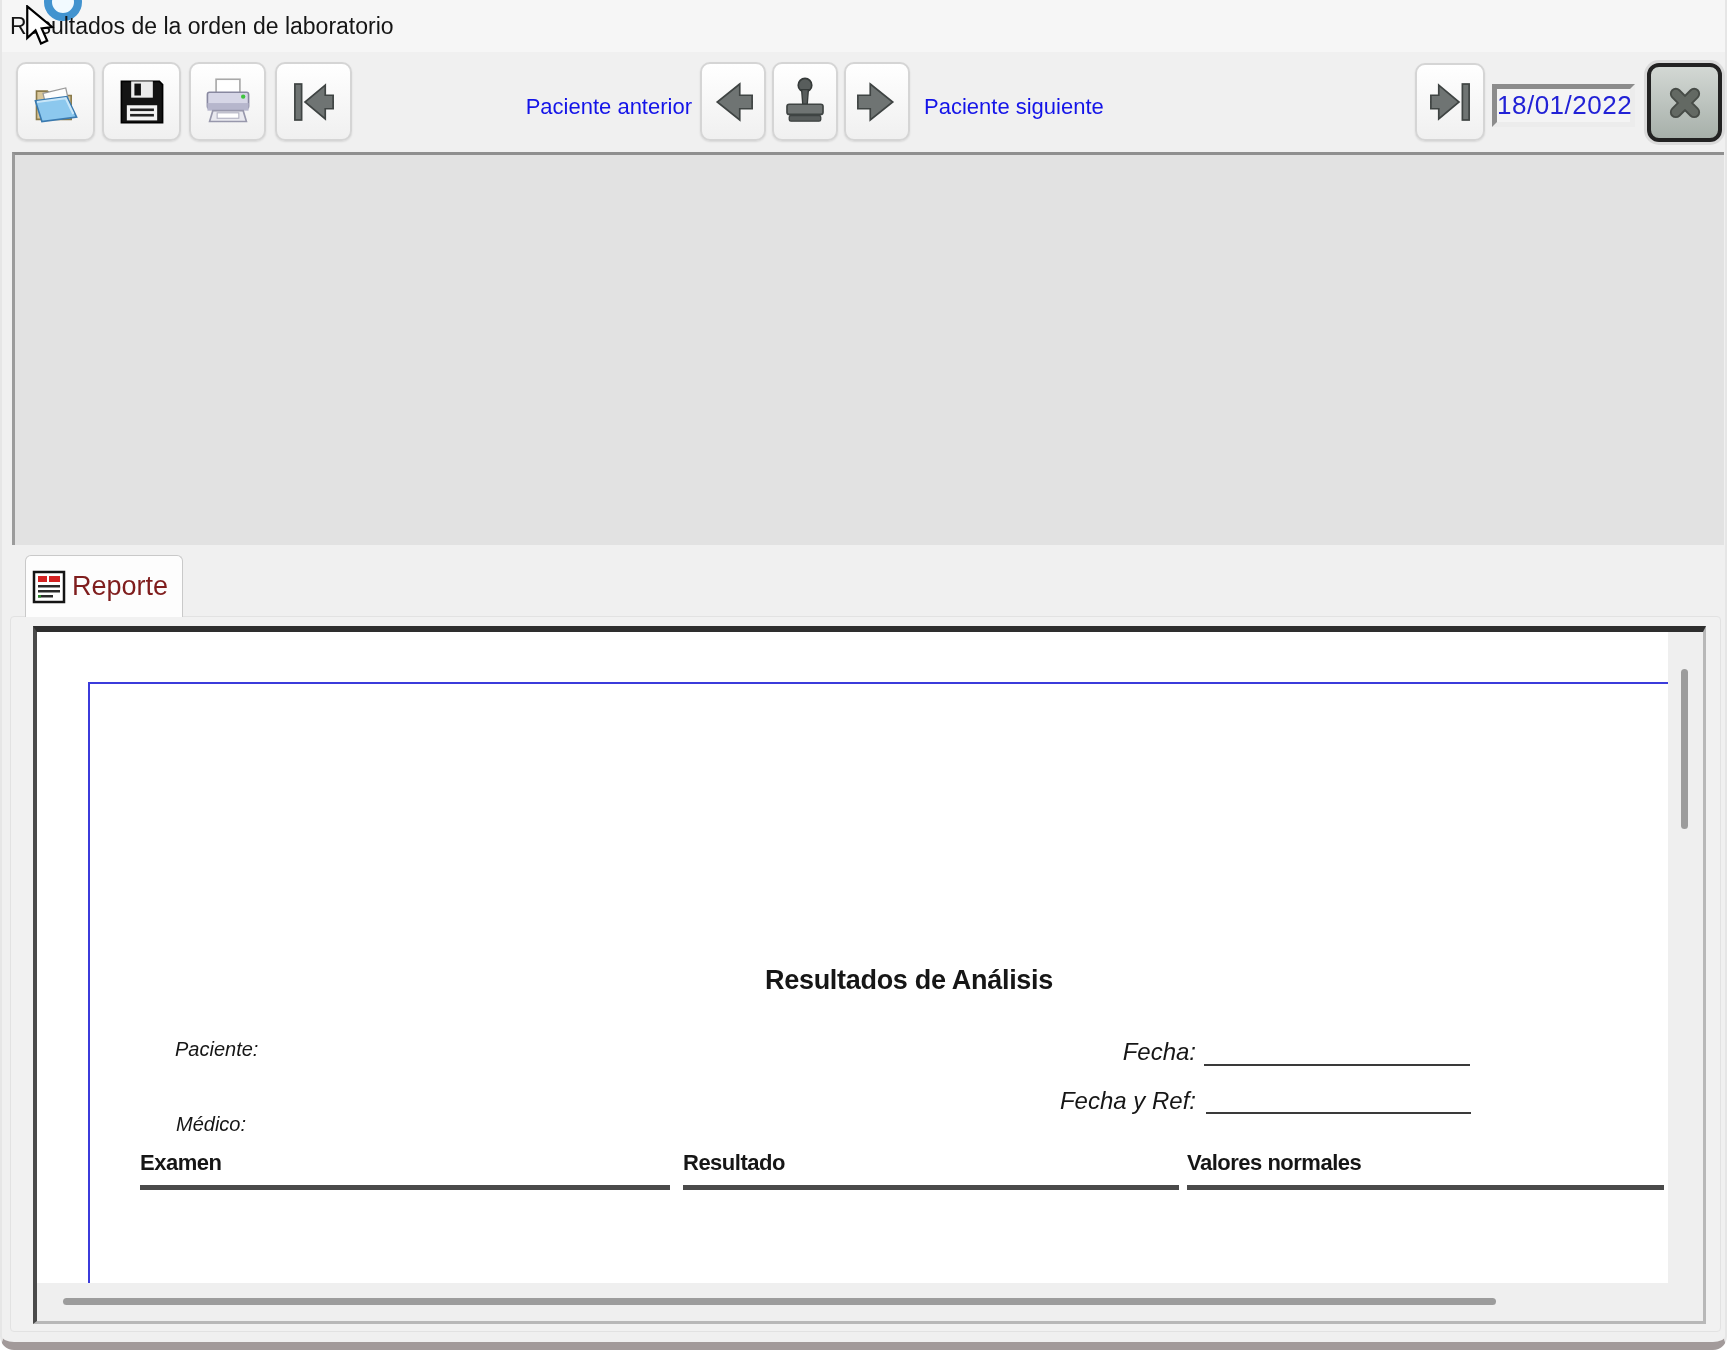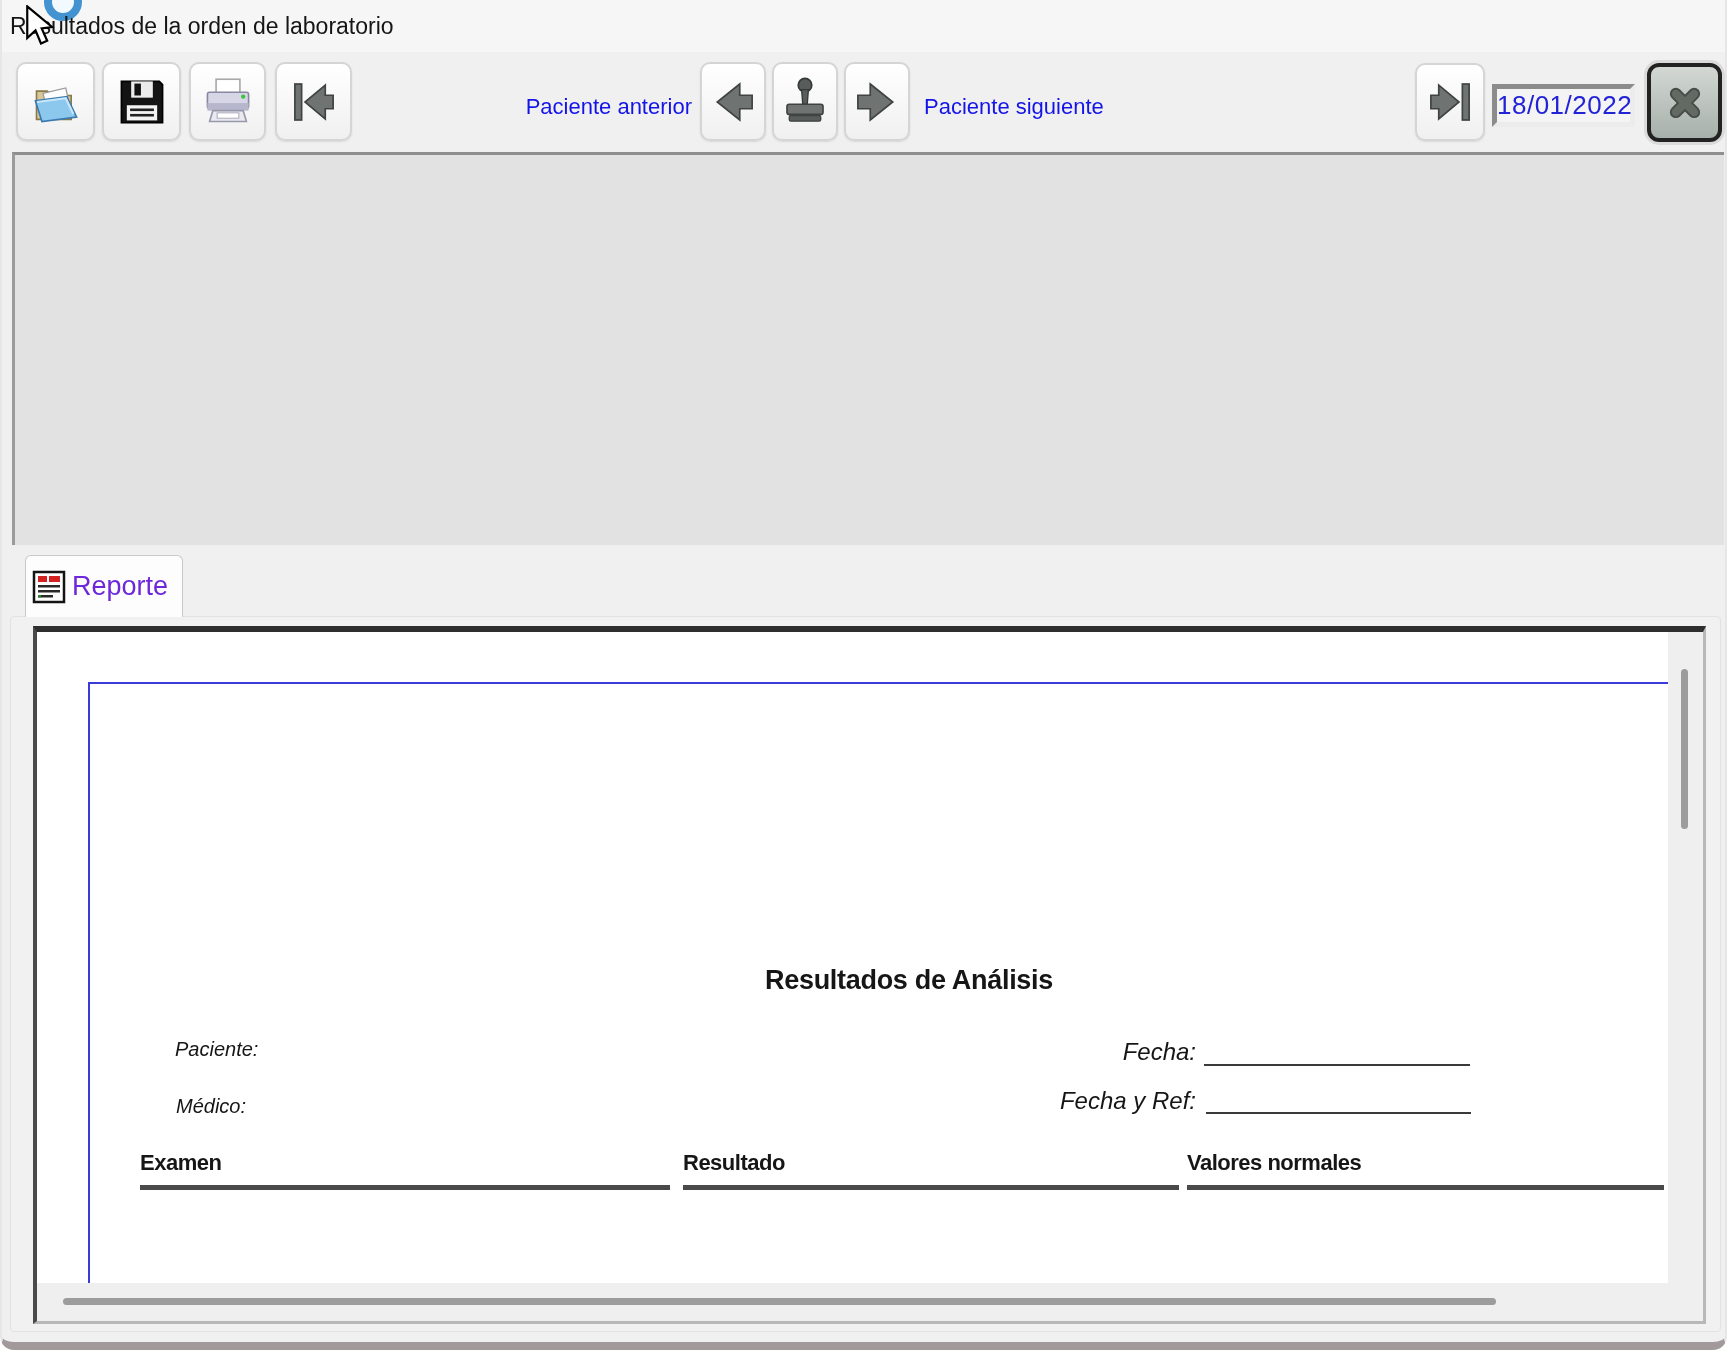--- a/index.html
+++ b/index.html
@@ -49,21 +49,21 @@
   .grid-panel{
     position:absolute; left:10px; top:152px; width:1712px; height:393px;
     background:#e2e2e2;
     border-top:3px solid #8f8f8f; border-left:3px solid #9b9b9b;
   }
 
   
   .tab{
     position:absolute; display:flex; align-items:center; gap:6px;
     border:1px solid #c9c9c9; border-bottom:none; border-radius:6px 6px 0 0;
-    font-size:27px; color:#6d28d9; padding-left:6px; white-space:nowrap;
+    font-size:27px; color:#7f1d1d; padding-left:6px; white-space:nowrap;
   }
   .tab-active{ left:23px; top:555px; width:158px; height:62px; background:#fdfdfd; z-index:3; }
   .tab-idle  { left:186px; top:558px; width:204px; height:57px; background:#f1f1f1; z-index:1; }
 
   .content-panel{
     position:absolute; left:8px; top:616px; width:1711px; height:716px;
     background:#f1f1f1; border:1px solid #e2e2e2; border-radius:4px; z-index:2;
   }
 
   
@@ -205,21 +205,21 @@
   <div class="content-panel">
     <div class="viewport">
 
       <div class="page">
         <div class="blue-top"></div>
         <div class="blue-left"></div>
 
         <div class="rep-title">Resultados de Análisis</div>
 
         <span class="rep-label" style="left:138px;top:406px;">Paciente:</span>
-        <span class="rep-label" style="left:139px;top:463px;">Médico:</span>
+        <span class="rep-label" style="left:139px;top:481px;">Médico:</span>
 
         <span class="rep-label-r" style="left:909px;top:406px;">Fecha:</span>
         <div class="fill-line" style="left:1167px;top:432px;width:266px;"></div>
 
         <span class="rep-label-r" style="left:909px;top:455px;">Fecha y Ref:</span>
         <div class="fill-line" style="left:1169px;top:480px;width:265px;"></div>
 
         <span class="col-head" style="left:103px;">Examen</span>
         <div class="col-rule" style="left:103px;width:530px;"></div>
 

